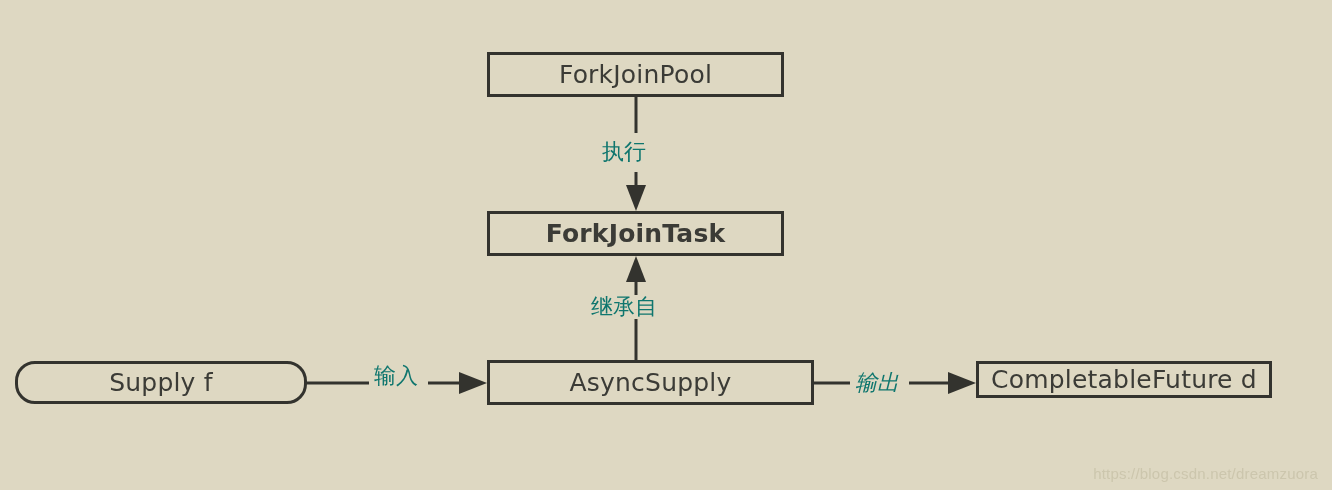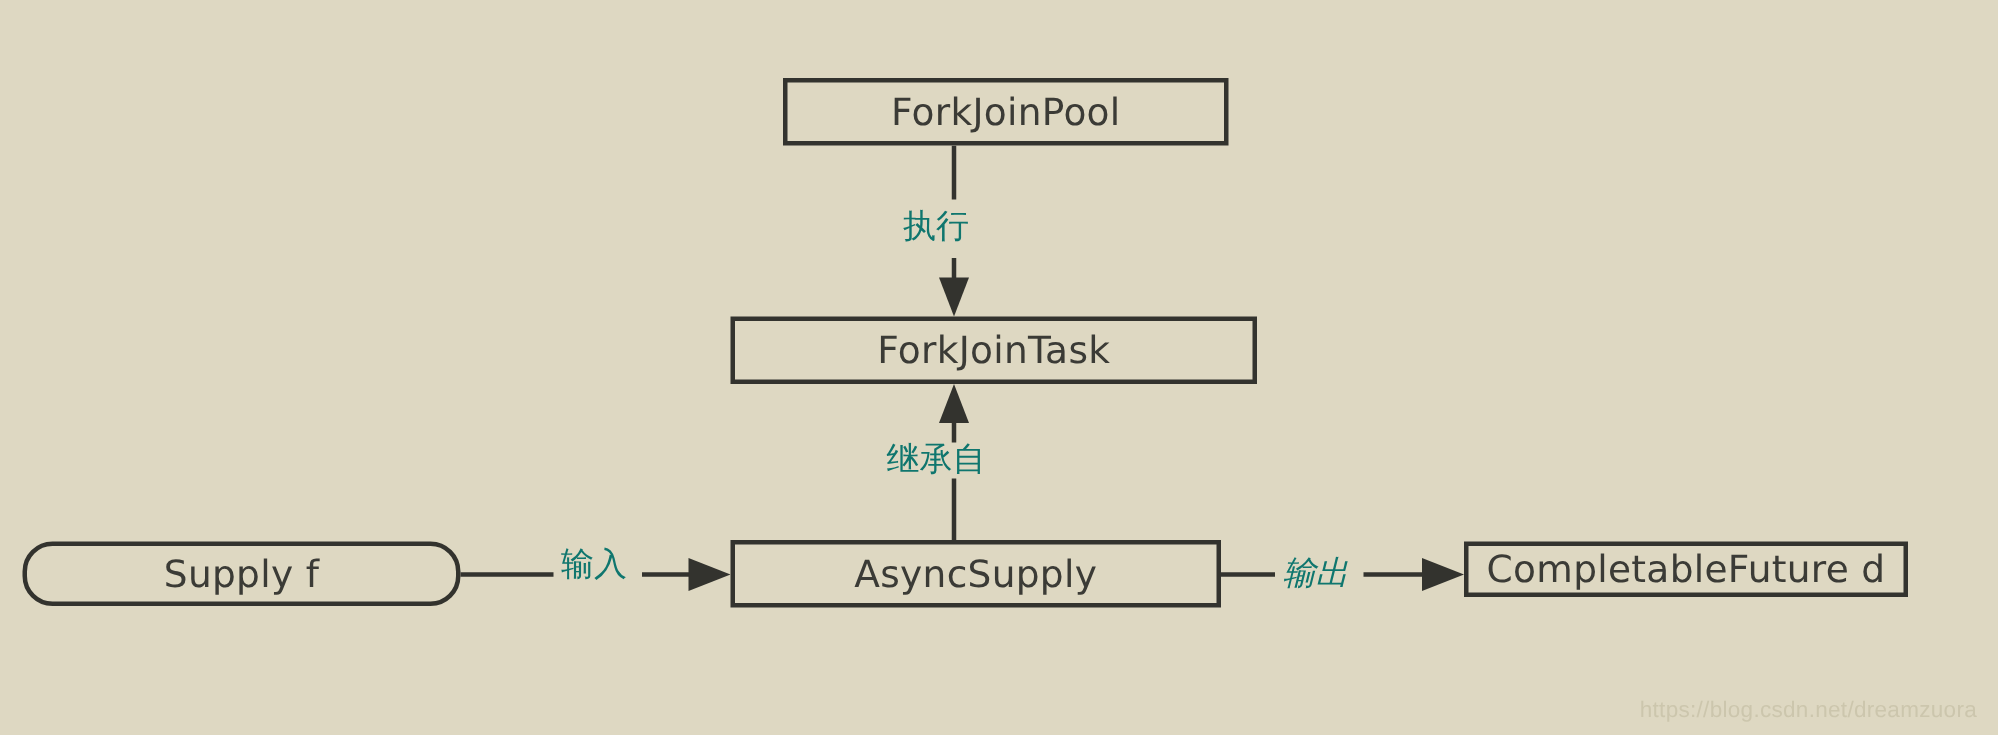--- a/index.html
+++ b/index.html
@@ -33,27 +33,27 @@
     font-size: 25px;
     font-weight: 400;
     letter-spacing: 0.2px;
     white-space: nowrap;
   }
   #node-forkjoinpool {
     left: 487px;
     top: 52px;
     width: 297px;
     height: 45px;
-    margin-left: 35px;
   }
   #node-forkjointask {
     left: 487px;
     top: 211px;
-    width: 351px;
+    width: 297px;
     height: 45px;
+    font-weight: bold;
   }
   #node-asyncsupply {
     left: 487px;
     top: 360px;
     width: 327px;
     height: 45px;
   }
   #node-supply {
     left: 15px;
     top: 361px;

